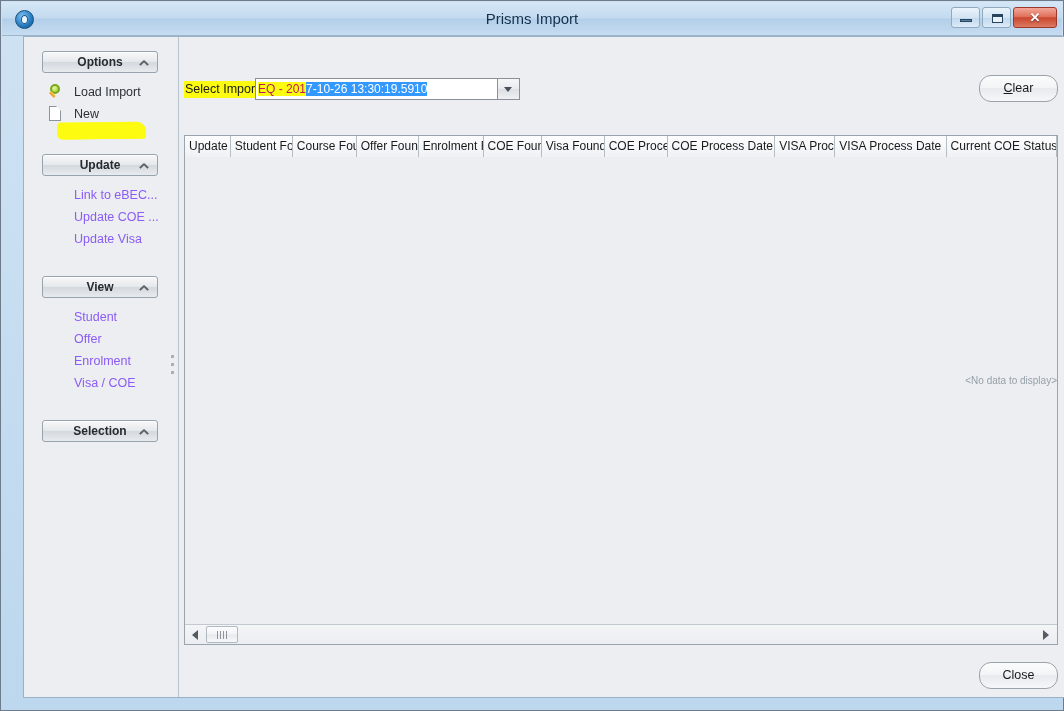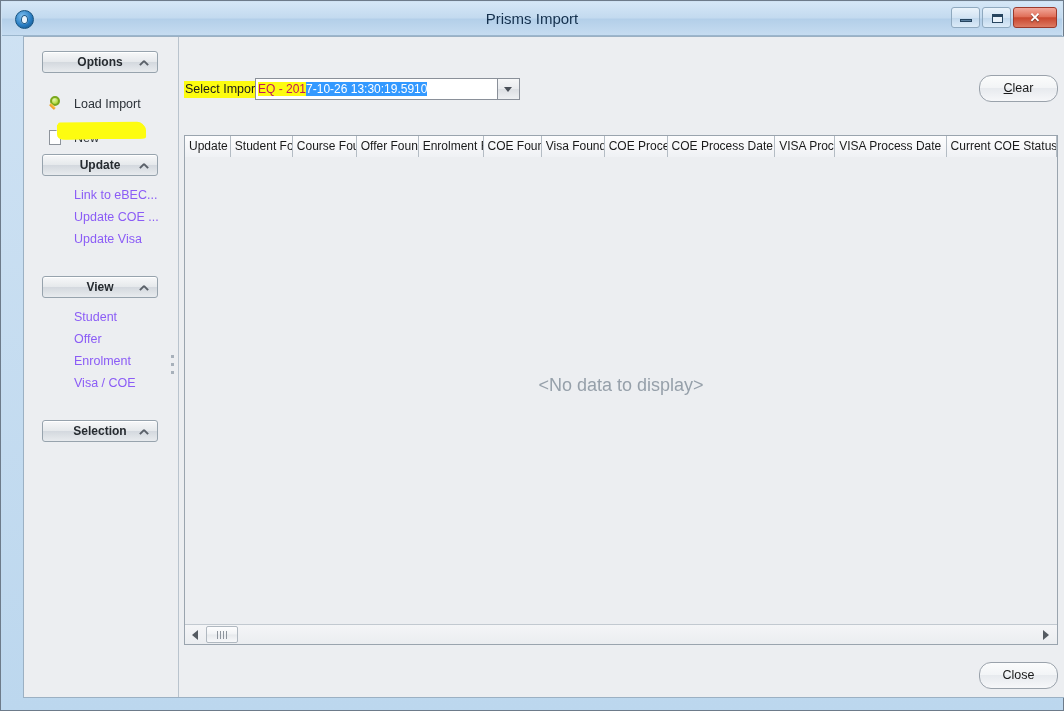--- a/index.html
+++ b/index.html
@@ -175,21 +175,21 @@
 
   .nav-item {
     position: relative;
     height: 22px;
     line-height: 22px;
     font-size: 12.5px;
     color: #8b5cf6;
     padding-left: 32px;
     white-space: nowrap;
   }
-  .nav-item.withicon { color: #2b3138; margin-top: 12px; }
+  .nav-item.withicon { color: #2b3138; }
 
   
   .icon-magnifier {
     position: absolute;
     left: 6px; top: 3px;
     width: 16px; height: 16px;
   }
   .icon-magnifier .lens {
     position: absolute;
     left: 2px; top: 0px;
@@ -343,22 +343,22 @@
   }
   .grid-body {
     position: absolute;
     left: 0; top: 21px; right: 0; bottom: 19px;
     background: #eceef1;
   }
   .nodata {
     position: absolute;
     left: 0; right: 0; top: 50%;
     margin-top: -16px;
-    text-align: center;
-    font-size: 18px;
+    text-align: right;
+    font-size: 10px;
     color: #96a0aa;
   }
   .grid-hscroll {
     position: absolute;
     left: 0; right: 0; bottom: 0;
     height: 19px;
     background: linear-gradient(to bottom, #f4f5f7 0%, #ebedf0 100%);
     border-top: 1px solid #c2c9d0;
   }
   .hs-arrow {

